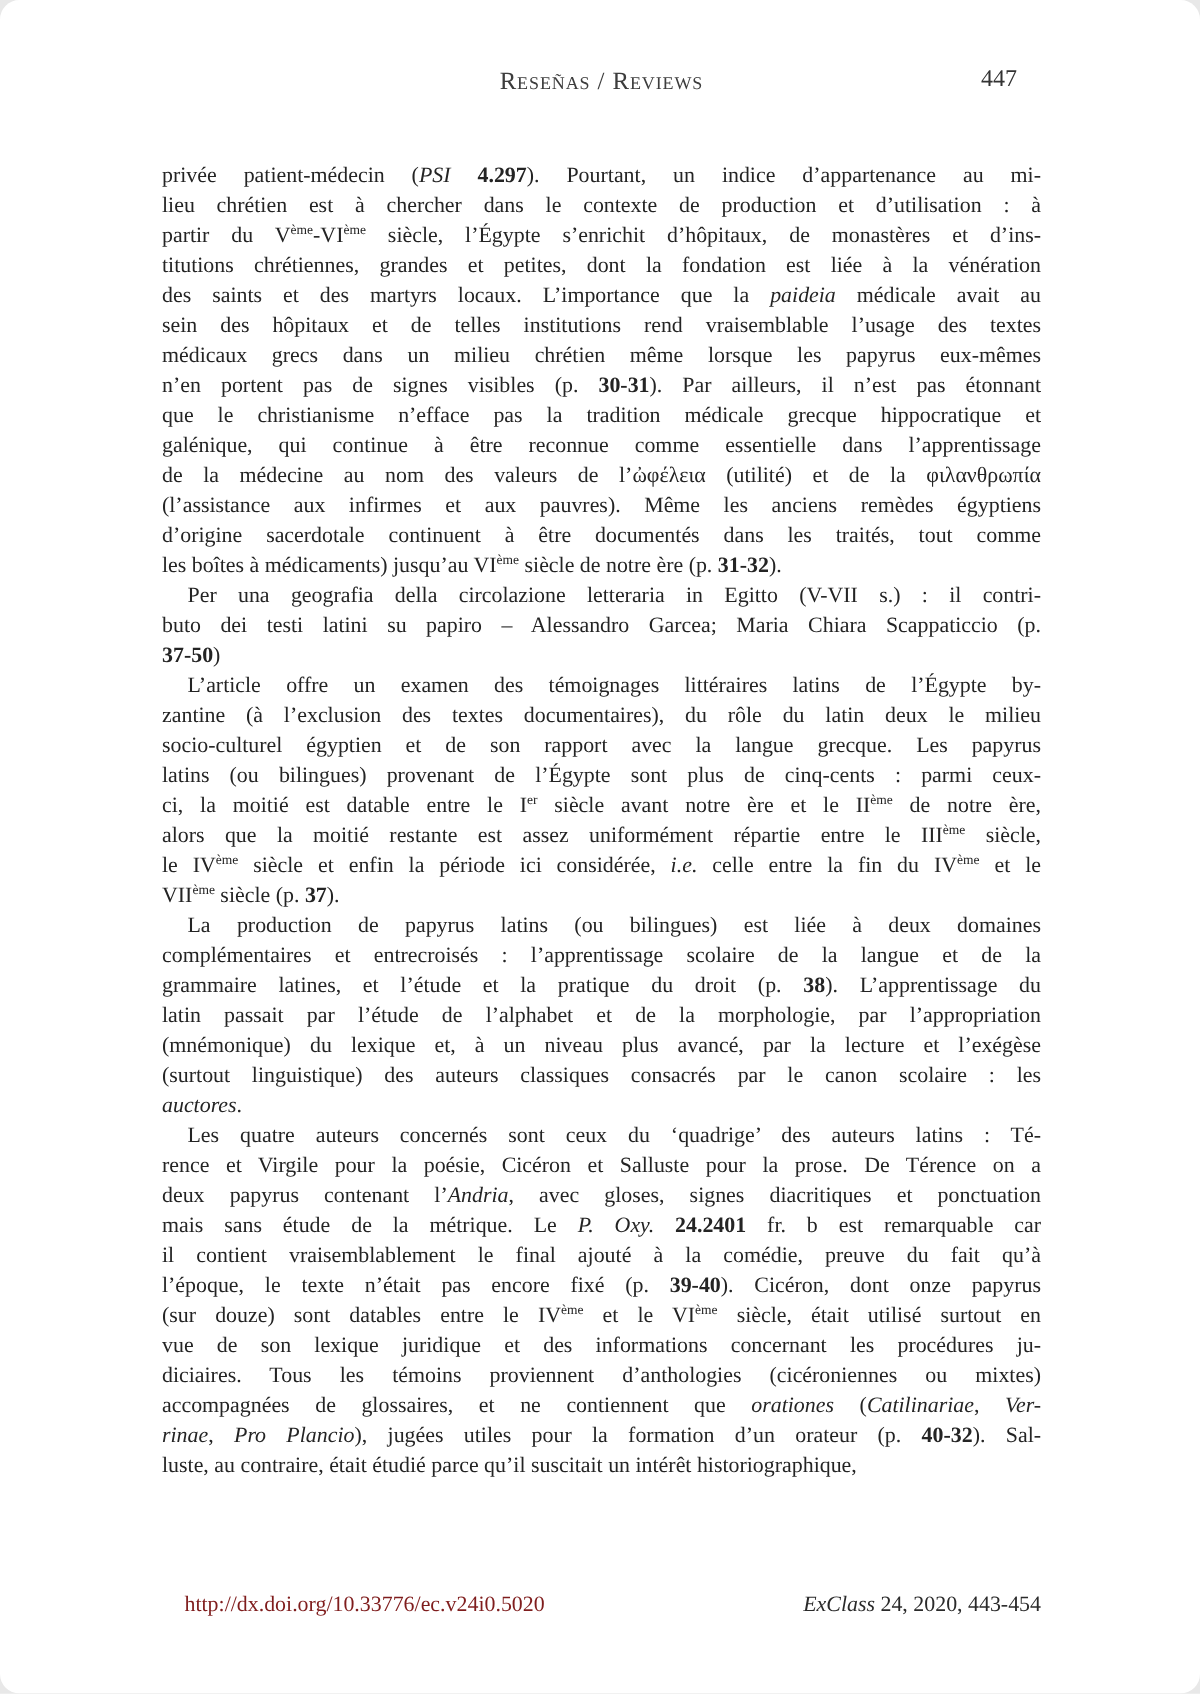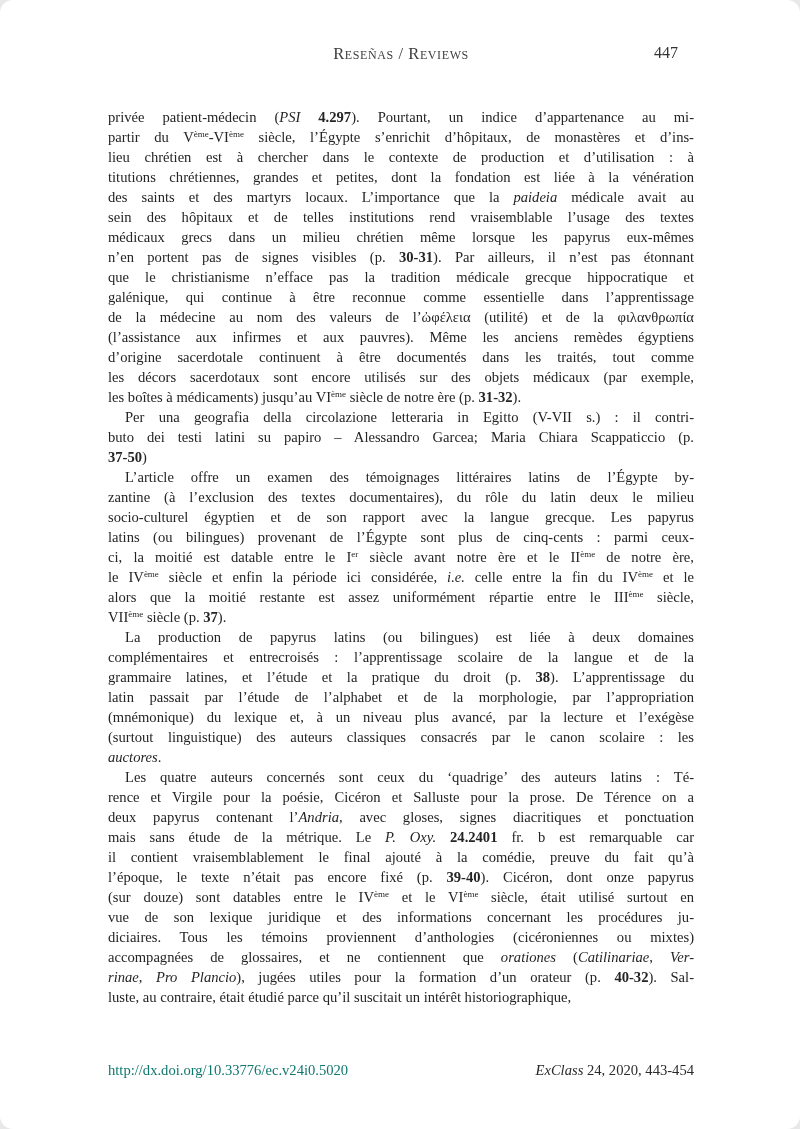--- a/index.html
+++ b/index.html
@@ -68,62 +68,61 @@
   .footer {
     position: absolute;
     top: 1062px;
     left: 108px;
     width: 586px;
     display: flex;
     justify-content: space-between;
     font-size: 14.6px;
     color: #2a2a2a;
   }
-  .doi { text-decoration: none; color: #0f766e; }
+  .doi { text-decoration: none; color: #7f1d1d; margin-left: 15px; }
 </style>
 </head>
 <body>
 
 <div class="page">
   <div class="header">
     <span class="running-title">Reseñas / Reviews</span>
     <span class="folio">447</span>
   </div>
 
   <div class="body-text">
       <div class="para">
         <div class="line"><span>privée patient-médecin (</span><span class="it">PSI</span><span> </span><span class="bd">4.297</span><span>). Pourtant, un indice d’appartenance au mi-</span></div>
+        <div class="line"><span>lieu chrétien est à chercher dans le contexte de production et d’utilisation : à</span></div>
         <div class="line"><span>partir du V</span><sup>ème</sup><span>-VI</span><sup>ème</sup><span> siècle, l’Égypte s’enrichit d’hôpitaux, de monastères et d’ins-</span></div>
-        <div class="line"><span>lieu chrétien est à chercher dans le contexte de production et d’utilisation : à</span></div>
         <div class="line"><span>titutions chrétiennes, grandes et petites, dont la fondation est liée à la vénération</span></div>
         <div class="line"><span>des saints et des martyrs locaux. L’importance que la </span><span class="it">paideia</span><span> médicale avait au</span></div>
         <div class="line"><span>sein des hôpitaux et de telles institutions rend vraisemblable l’usage des textes</span></div>
         <div class="line"><span>médicaux grecs dans un milieu chrétien même lorsque les papyrus eux-mêmes</span></div>
         <div class="line"><span>n’en portent pas de signes visibles (p. </span><span class="bd">30-31</span><span>). Par ailleurs, il n’est pas étonnant</span></div>
         <div class="line"><span>que le christianisme n’efface pas la tradition médicale grecque hippocratique et</span></div>
         <div class="line"><span>galénique, qui continue à être reconnue comme essentielle dans l’apprentissage</span></div>
         <div class="line"><span>de la médecine au nom des valeurs de l’ὠφέλεια (utilité) et de la φιλανθρωπία</span></div>
         <div class="line"><span>(l’assistance aux infirmes et aux pauvres). Même les anciens remèdes égyptiens</span></div>
         <div class="line"><span>d’origine sacerdotale continuent à être documentés dans les traités, tout comme</span></div>
-        <div class="line"><span>les décors sacerdotaux sont encore utilisés sur des objets médicaux (par exemple,</span></div>
         <div class="line pl"><span>les boîtes à médicaments) jusqu’au VI</span><sup>ème</sup><span> siècle de notre ère (p. </span><span class="bd">31-32</span><span>).</span></div>
       </div>
       <div class="para indent">
         <div class="line"><span>Per una geografia della circolazione letteraria in Egitto (V-VII s.) : il contri-</span></div>
         <div class="line"><span>buto dei testi latini su papiro – Alessandro Garcea; Maria Chiara Scappaticcio (p.</span></div>
         <div class="line pl"><span class="bd">37-50</span><span>)</span></div>
       </div>
       <div class="para indent">
         <div class="line"><span>L’article offre un examen des témoignages littéraires latins de l’Égypte by-</span></div>
         <div class="line"><span>zantine (à l’exclusion des textes documentaires), du rôle du latin deux le milieu</span></div>
         <div class="line"><span>socio-culturel égyptien et de son rapport avec la langue grecque. Les papyrus</span></div>
         <div class="line"><span>latins (ou bilingues) provenant de l’Égypte sont plus de cinq-cents : parmi ceux-</span></div>
         <div class="line"><span>ci, la moitié est datable entre le I</span><sup>er</sup><span> siècle avant notre ère et le II</span><sup>ème</sup><span> de notre ère,</span></div>
+        <div class="line"><span>alors que la moitié restante est assez uniformément répartie entre le III</span><sup>ème</sup><span> siècle,</span></div>
         <div class="line"><span>le IV</span><sup>ème</sup><span> siècle et enfin la période ici considérée, </span><span class="it">i.e.</span><span> celle entre la fin du IV</span><sup>ème</sup><span> et le</span></div>
-        <div class="line"><span>alors que la moitié restante est assez uniformément répartie entre le III</span><sup>ème</sup><span> siècle,</span></div>
         <div class="line pl"><span>VII</span><sup>ème</sup><span> siècle (p. </span><span class="bd">37</span><span>).</span></div>
       </div>
       <div class="para indent">
         <div class="line"><span>La production de papyrus latins (ou bilingues) est liée à deux domaines</span></div>
         <div class="line"><span>complémentaires et entrecroisés : l’apprentissage scolaire de la langue et de la</span></div>
         <div class="line"><span>grammaire latines, et l’étude et la pratique du droit (p. </span><span class="bd">38</span><span>). L’apprentissage du</span></div>
         <div class="line"><span>latin passait par l’étude de l’alphabet et de la morphologie, par l’appropriation</span></div>
         <div class="line"><span>(mnémonique) du lexique et, à un niveau plus avancé, par la lecture et l’exégèse</span></div>
         <div class="line"><span>(surtout linguistique) des auteurs classiques consacrés par le canon scolaire : les</span></div>
         <div class="line pl"><span class="it">auctores</span><span>.</span></div>

